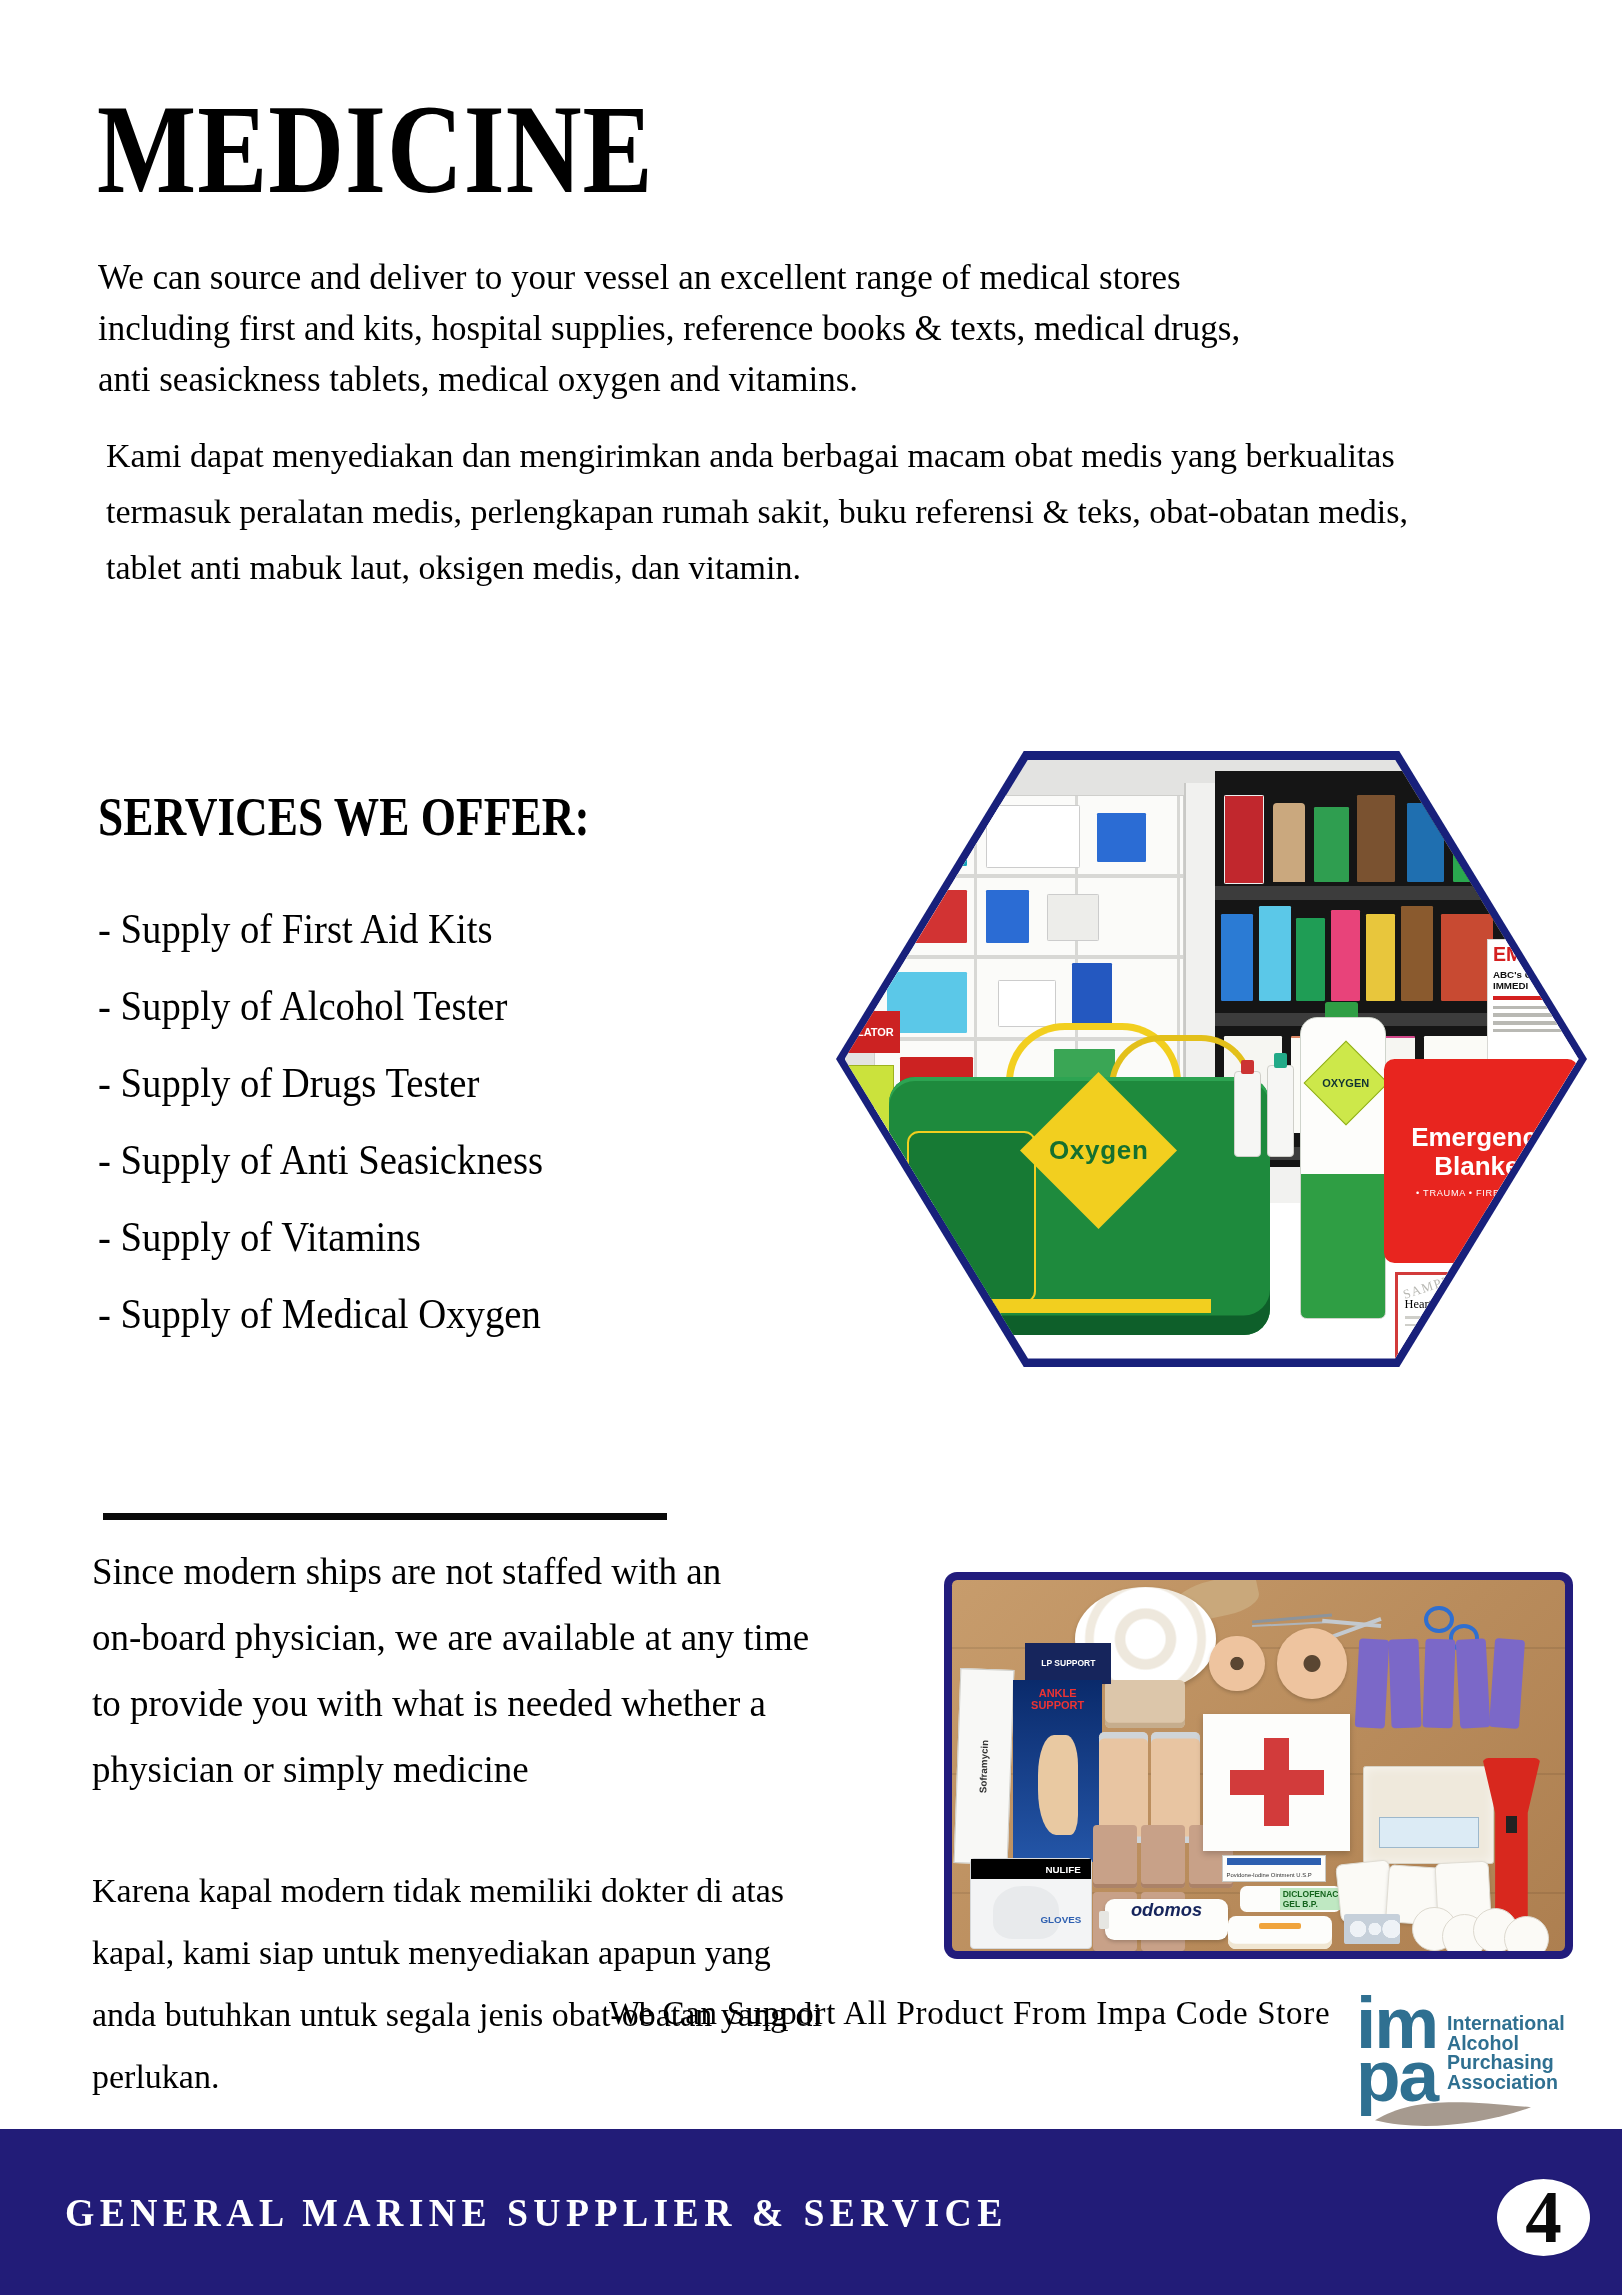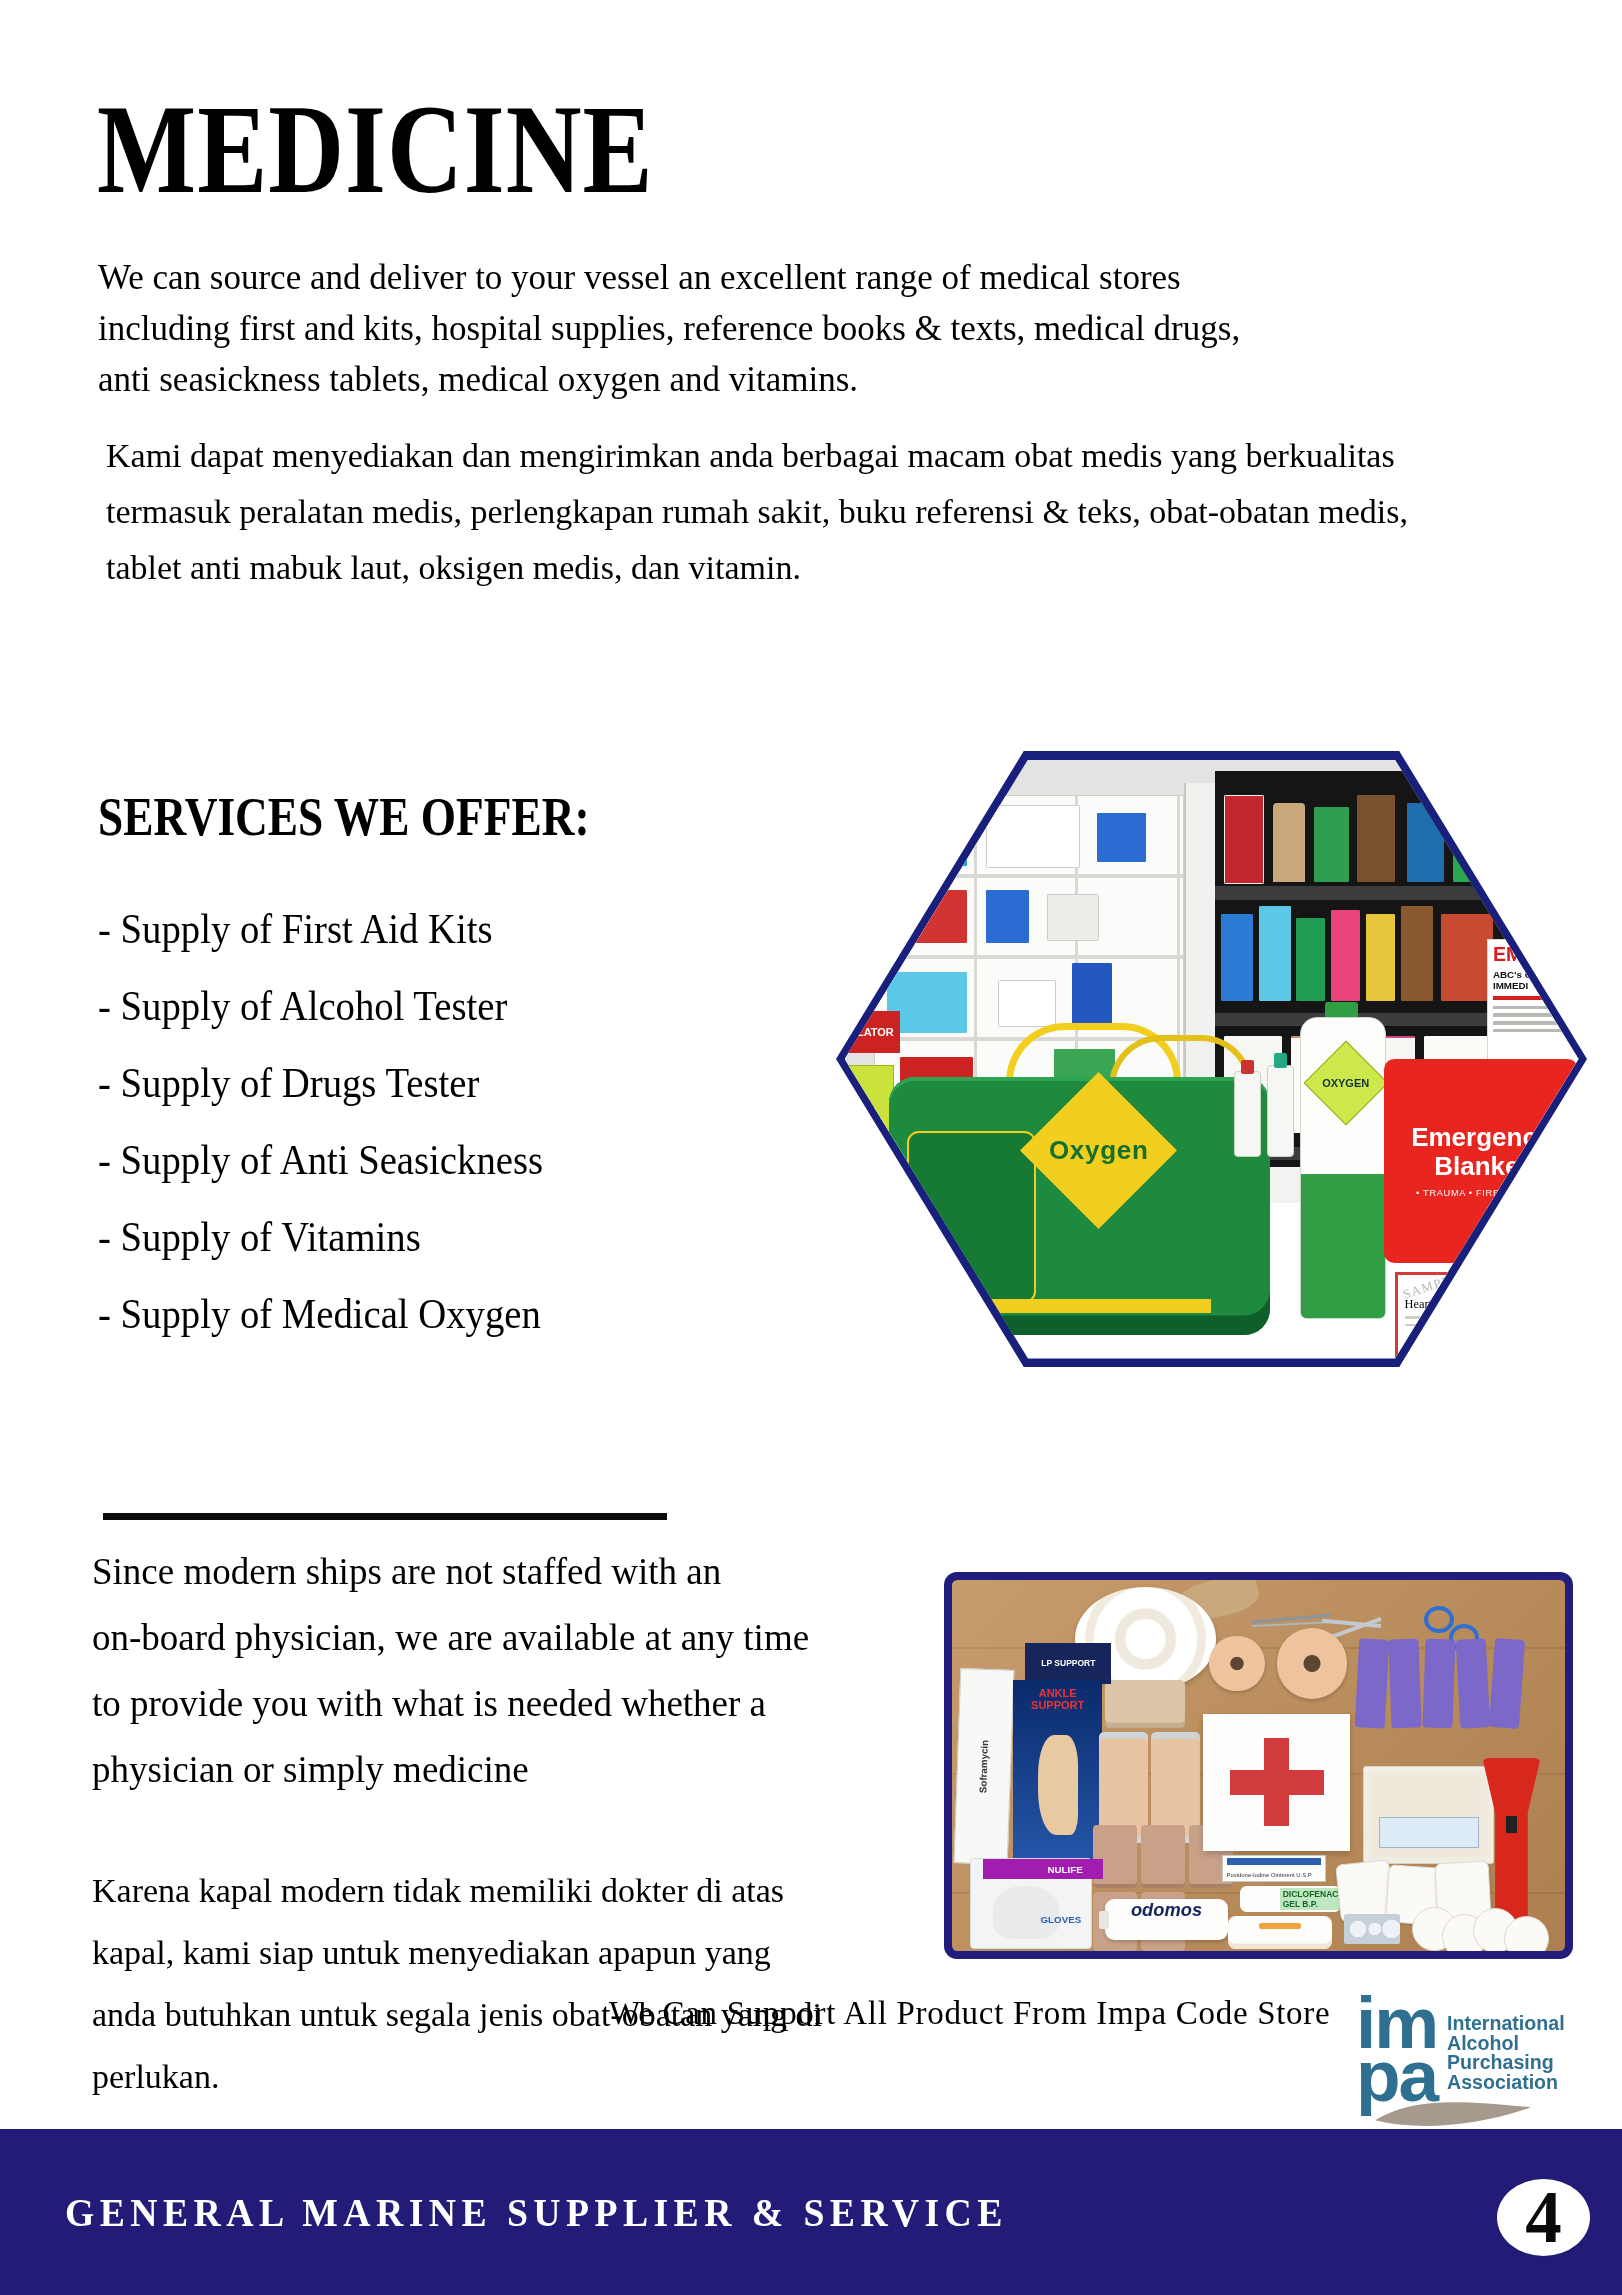--- a/index.html
+++ b/index.html
@@ -100,22 +100,22 @@
   .ankle{left:10%;top:27%;width:14.5%;height:49%;background:linear-gradient(#0a2a6b,#2456a8);
          color:#e33;font-weight:bold;font-size:11px;text-align:center;padding-top:6.5px;box-sizing:border-box;}
   .ankle-leg{position:absolute;left:28%;top:30%;width:45%;height:55%;background:#e9c9a2;border-radius:40% 30% 20% 45%;}
   .elastic{position:absolute;top:41%;width:8%;height:30%;background:#e8c5a2;border-radius:5.2px;
            box-shadow:inset 0 6.5px 0 #cfd4d8, inset 0 -6.5px 0 #cfd4d8;}
   .brown{position:absolute;width:7.2%;height:17%;background:#c8a188;border-radius:3.9px;box-shadow:inset 0 -3.9px 0 #ab8268;}
   .crosscard{left:41%;top:36%;width:24%;height:37%;background:#fdfdfb;box-shadow:0 2.6px 6.5px #00000035;}
   .crossV{position:absolute;left:41.5%;top:18%;width:17%;height:64%;background:#d23b3b;}
   .crossH{position:absolute;left:18%;top:41%;width:64%;height:18%;background:#d23b3b;}
   .gloves{left:3%;top:75%;width:19.5%;height:24%;background:#f3f4f5;border:1.3px solid #d6d8da;border-radius:3.9px;}
-  .gloves-bar{position:absolute;left:12px;top:0;width:100%;height:22%;background:#a21caf;color:#fff;font-size:9.8px;font-weight:bold;
-              display:flex;align-items:center;justify-content:flex-end;padding-right:20px;box-sizing:border-box;}
+  .gloves-bar{position:absolute;left:0;top:0;width:100%;height:22%;background:#000000;color:#fff;font-size:9.8px;font-weight:bold;
+              display:flex;align-items:center;justify-content:flex-end;padding-right:10px;box-sizing:border-box;}
   .gloves-hand{position:absolute;left:18%;top:30%;width:55%;height:60%;background:#e8eaec;border-radius:45% 45% 30% 30%;}
   .gloves-txt{position:absolute;right:8%;bottom:26%;color:#2d5fb0;font-weight:bold;font-size:9.8px;}
   .odomos{left:25%;top:86%;width:20%;height:11%;background:#fdfdfb;border-radius:9.2px;display:flex;align-items:flex-start;justify-content:center;
           box-shadow:0 2px 3.9px #00000030;}
   .odomos span{color:#16255c;font-weight:bold;font-style:italic;font-size:18.3px;}
   .odomos-cap{position:absolute;left:-5%;top:28%;width:8%;height:44%;background:#e6e6e2;border-radius:2px;}
   .povid{left:44%;top:74%;width:17%;height:7.5%;background:#fdfdfb;border:0.7px solid #c9c9c4;padding:2px 3.9px;box-sizing:border-box;}
   .povid-top{height:35%;background:#2d5fb0;margin-bottom:2px;}
   .povid span{font-size:5.9px;color:#333;}
   .diclo{left:47%;top:82.5%;width:16.5%;height:7%;background:#fdfdfb;border-radius:6.5px;display:flex;align-items:center;justify-content:center;}

